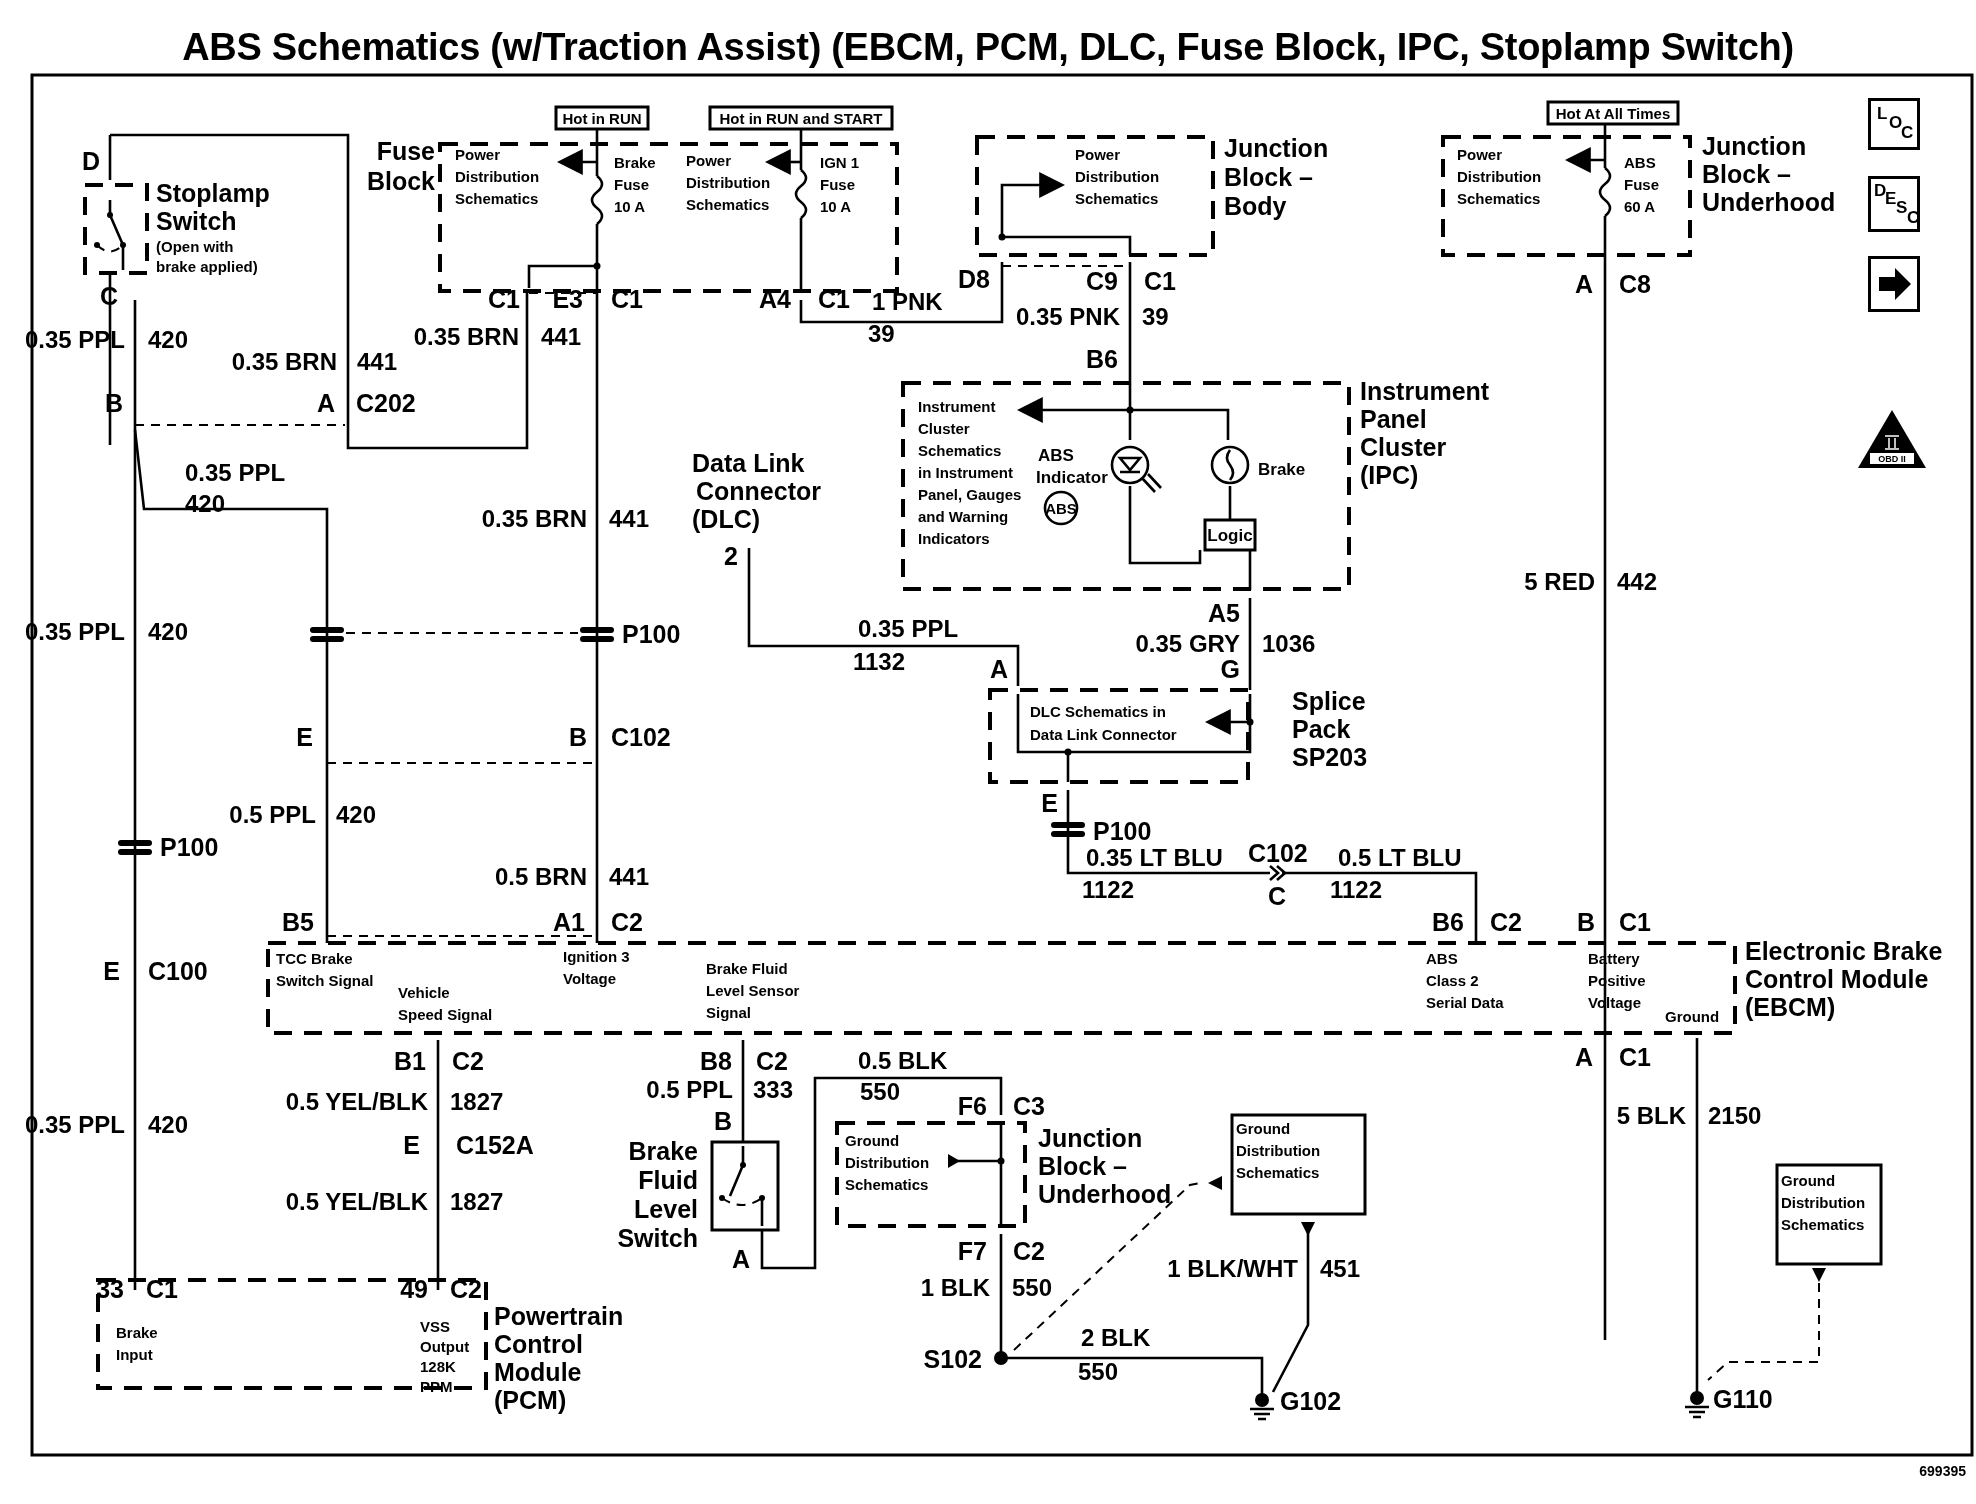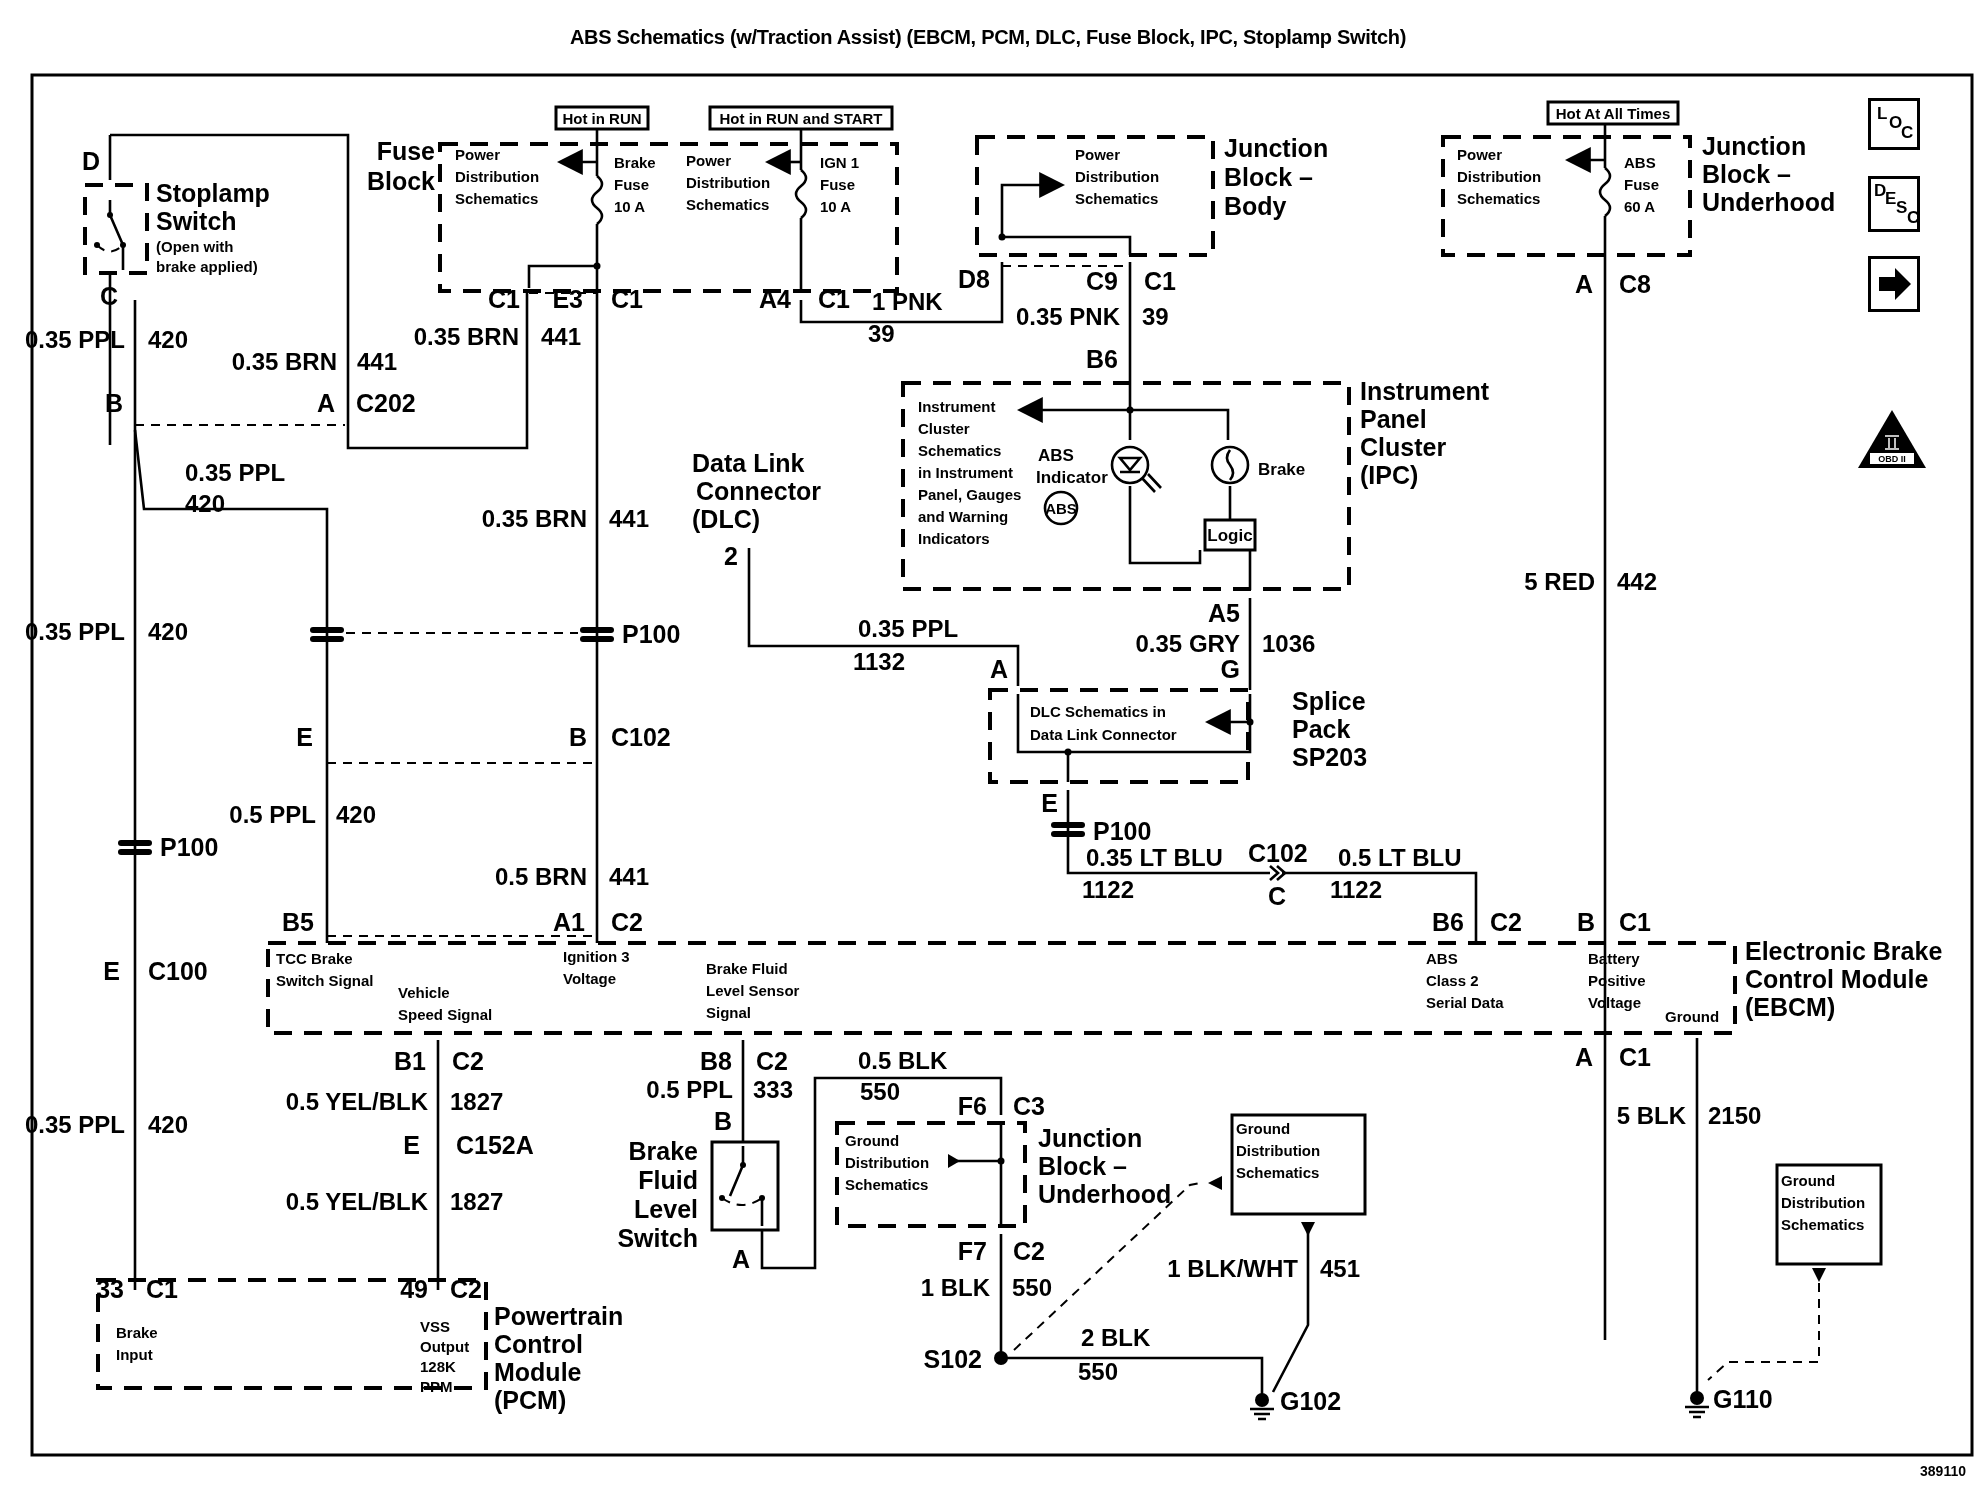--- a/index.html
+++ b/index.html
@@ -1,19 +1,19 @@
 <!DOCTYPE html>
 <html><head>
 <meta charset="utf-8">
 <style>
   html, body { margin:0; padding:0; background:#ffffff; }
   body { width:1976px; height:1504px; position:relative; overflow:hidden;
          font-family:"Liberation Sans", "DejaVu Sans", sans-serif; color:#000; }
   #title { position:absolute; left:0; width:1976px; top:26px; text-align:center;
-           font-size:20px; font-weight:bold; letter-spacing:-0.3px; }
+           font-size:38px; font-weight:bold; letter-spacing:-0.3px; }
   #diagram { position:absolute; left:0; top:0; }
   .lbl { font-family:"Liberation Sans", "DejaVu Sans", sans-serif; font-weight:bold; fill:#000; }
   .big { font-size:25px; }
   .med { font-size:24px; }
   .sm  { font-size:17px; }
   .xs  { font-size:15px; }
   .wire { stroke:#000; stroke-width:2.6; fill:none; }
   .dash { stroke:#000; stroke-width:4; fill:none; stroke-dasharray:18 12; }
   .dashthin { stroke:#000; stroke-width:2; fill:none; stroke-dasharray:9 7; }
   .frame { stroke:#000; stroke-width:3; fill:none; }
@@ -469,13 +469,13 @@
   <span style="left:14px; top:10px;">E</span>
   <span style="left:25px; top:19px;">S</span>
   <span style="left:36px; top:29px;">C</span>
 </div>
 <div class="navbtn" style="left:1868px; top:256px; height:56px;">
   <svg width="46" height="50">
     <path d="M8,18 L24,18 L24,9 L40,25 L24,41 L24,32 L8,32 z" fill="#000"></path>
   </svg>
 </div>
 
-<div id="figure-id">389110</div>
+<div id="figure-id">699395</div>
 
 </body></html>

